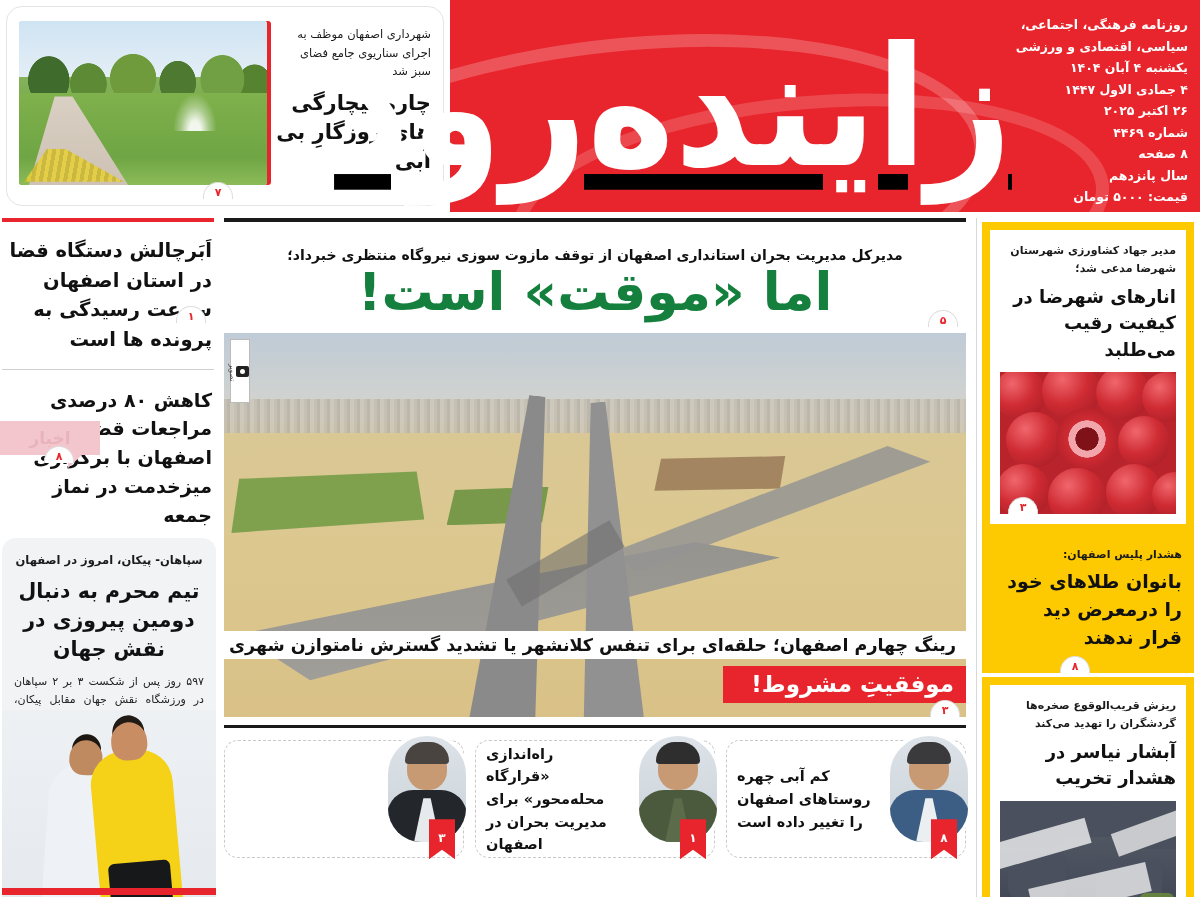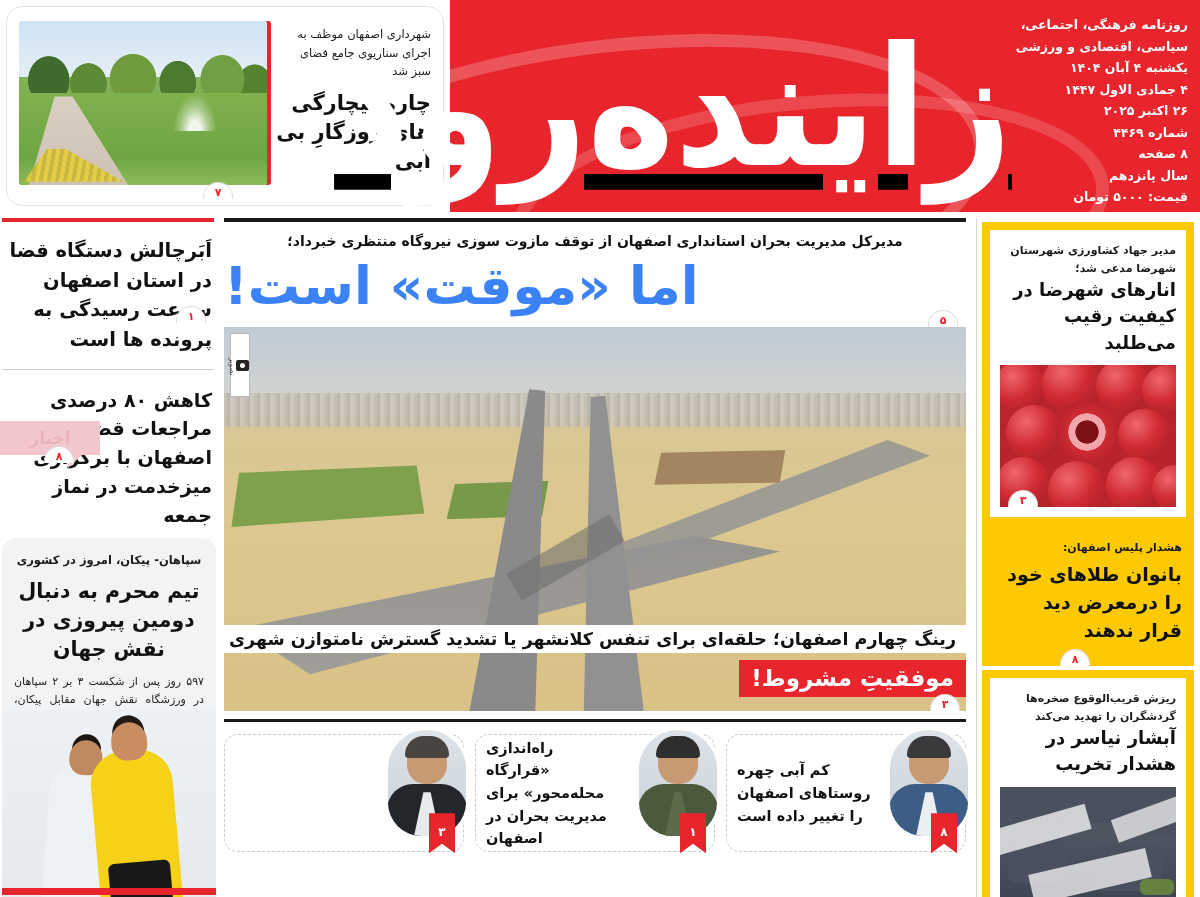--- a/index.html
+++ b/index.html
@@ -238,28 +238,28 @@
     background: #e8252c;
   }
 
   
   .col-center {
     position: absolute; top: 218px; left: 224px;
     width: 742px; height: 679px;
   }
   .center-rule { height: 4px; background: #1a1a1a; }
   .center-kicker {
-    margin-top: 11px;
+    margin-top: 25px;
     text-align: center; direction: rtl;
     font-size: 14px; font-weight: 600; color: #111;
   }
   .center-head {
-    margin-top: 8px;
-    text-align: left; direction: rtl;
-    font-size: 52px; font-weight: bold; color: #3b82f6;
+    margin-top: 0;
+    text-align: center; direction: rtl;
+    font-size: 52px; font-weight: bold; color: #15803d;
     line-height: 1.12;
     letter-spacing: -1px;
   }
   .center-photo {
     position: relative;
     margin-top: 12px;
     width: 742px; height: 384px;
     overflow: hidden;
     background: linear-gradient(#c9d3dd 0%, #d4d9dd 14%, #d9cfa8 26%, #dcc98e 45%, #decc93 100%);
   }
@@ -326,21 +326,21 @@
     position: absolute; right: 0; bottom: 58px;
     background: #ffffff;
     padding: 4px 10px 4px 12px;
     direction: rtl; text-align: right;
     font-size: 17.5px; font-weight: bold; color: #111;
     white-space: nowrap;
   }
   .caption-red {
     position: absolute; right: 0; bottom: 14px;
     background: #e8252c; color: #ffffff;
-    padding: 5px 12px 6px 12px;
+    padding: 5px 12px 6px 28px;
     direction: rtl; text-align: right;
     font-size: 23px; font-weight: bold;
     white-space: nowrap;
   }
   .center-bottom-rule {
     margin-top: 8px; height: 3px; background: #1a1a1a;
   }
 
   
   .cards {
@@ -403,20 +403,21 @@
   }
   .yb-inner {
     background: #ffffff;
     padding: 12px 10px 10px 10px;
   }
   .rs-kicker {
     font-size: 11px; line-height: 1.6; font-weight: 600; color: #1a1a1a;
     text-align: right; direction: rtl;
   }
   .rs-head {
+    margin-top: 7px;
     font-size: 18px; line-height: 1.46; font-weight: bold; color: #111;
     text-align: right; direction: rtl;
   }
   .pom-photo {
     position: relative;
     margin-top: 9px;
     width: 100%; height: 142px;
     overflow: hidden;
     background: #b9242c;
   }
@@ -515,21 +516,21 @@
     <div class="rule-thin"></div>
 
     <div class="lead-2">کاهش ۸۰ درصدی مراجعات قضایی مردم اصفهان با برگزاری میزخدمت در نماز جمعه</div>
 
     <div class="pink-stamp">
       <span>اخبار</span>
     </div>
     <div class="pagebadge" style="left:44px; top:228px;">۸</div>
 
     <div class="sports-card">
-      <div class="sports-kicker">سپاهان- پیکان، امروز در کشوری</div>
+      <div class="sports-kicker">سپاهان- پیکان، امروز در اصفهان</div>
       <div class="sports-head">تیم محرم به دنبال دومین پیروزی در نقش جهان</div>
       <div class="sports-body">۵۹۷ روز پس از شکست ۳ بر ۲ سپاهان در ورزشگاه نقش جهان مقابل پیکان، طلایی پوشان مهیای گرفتن انتقام آن شکست...</div>
 
       <div class="sports-photo">
         <div class="player-white"></div>
         <div class="player-yellow"></div>
 
       </div>
     </div>
 

